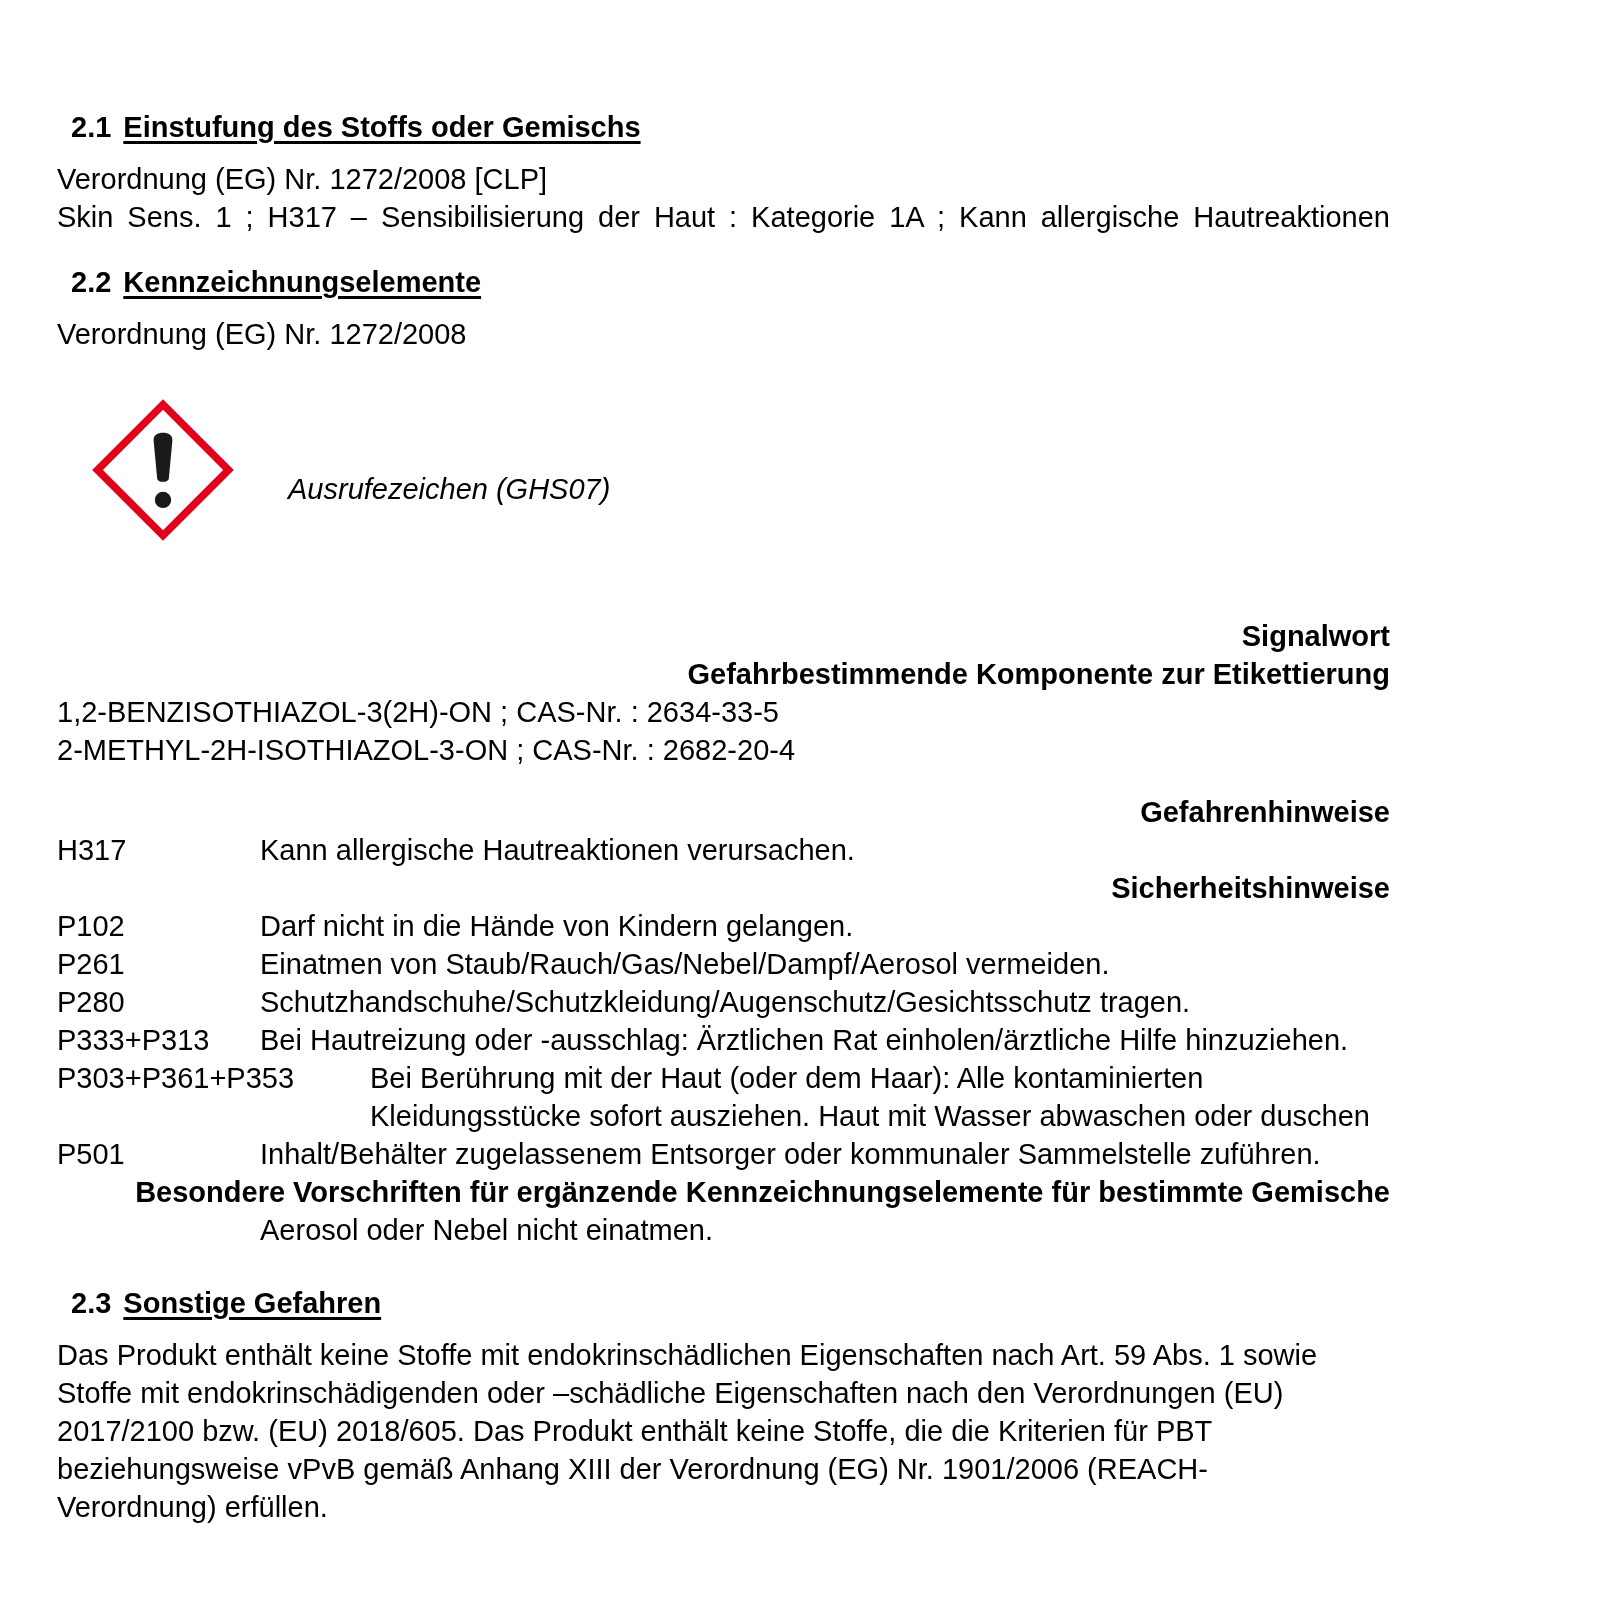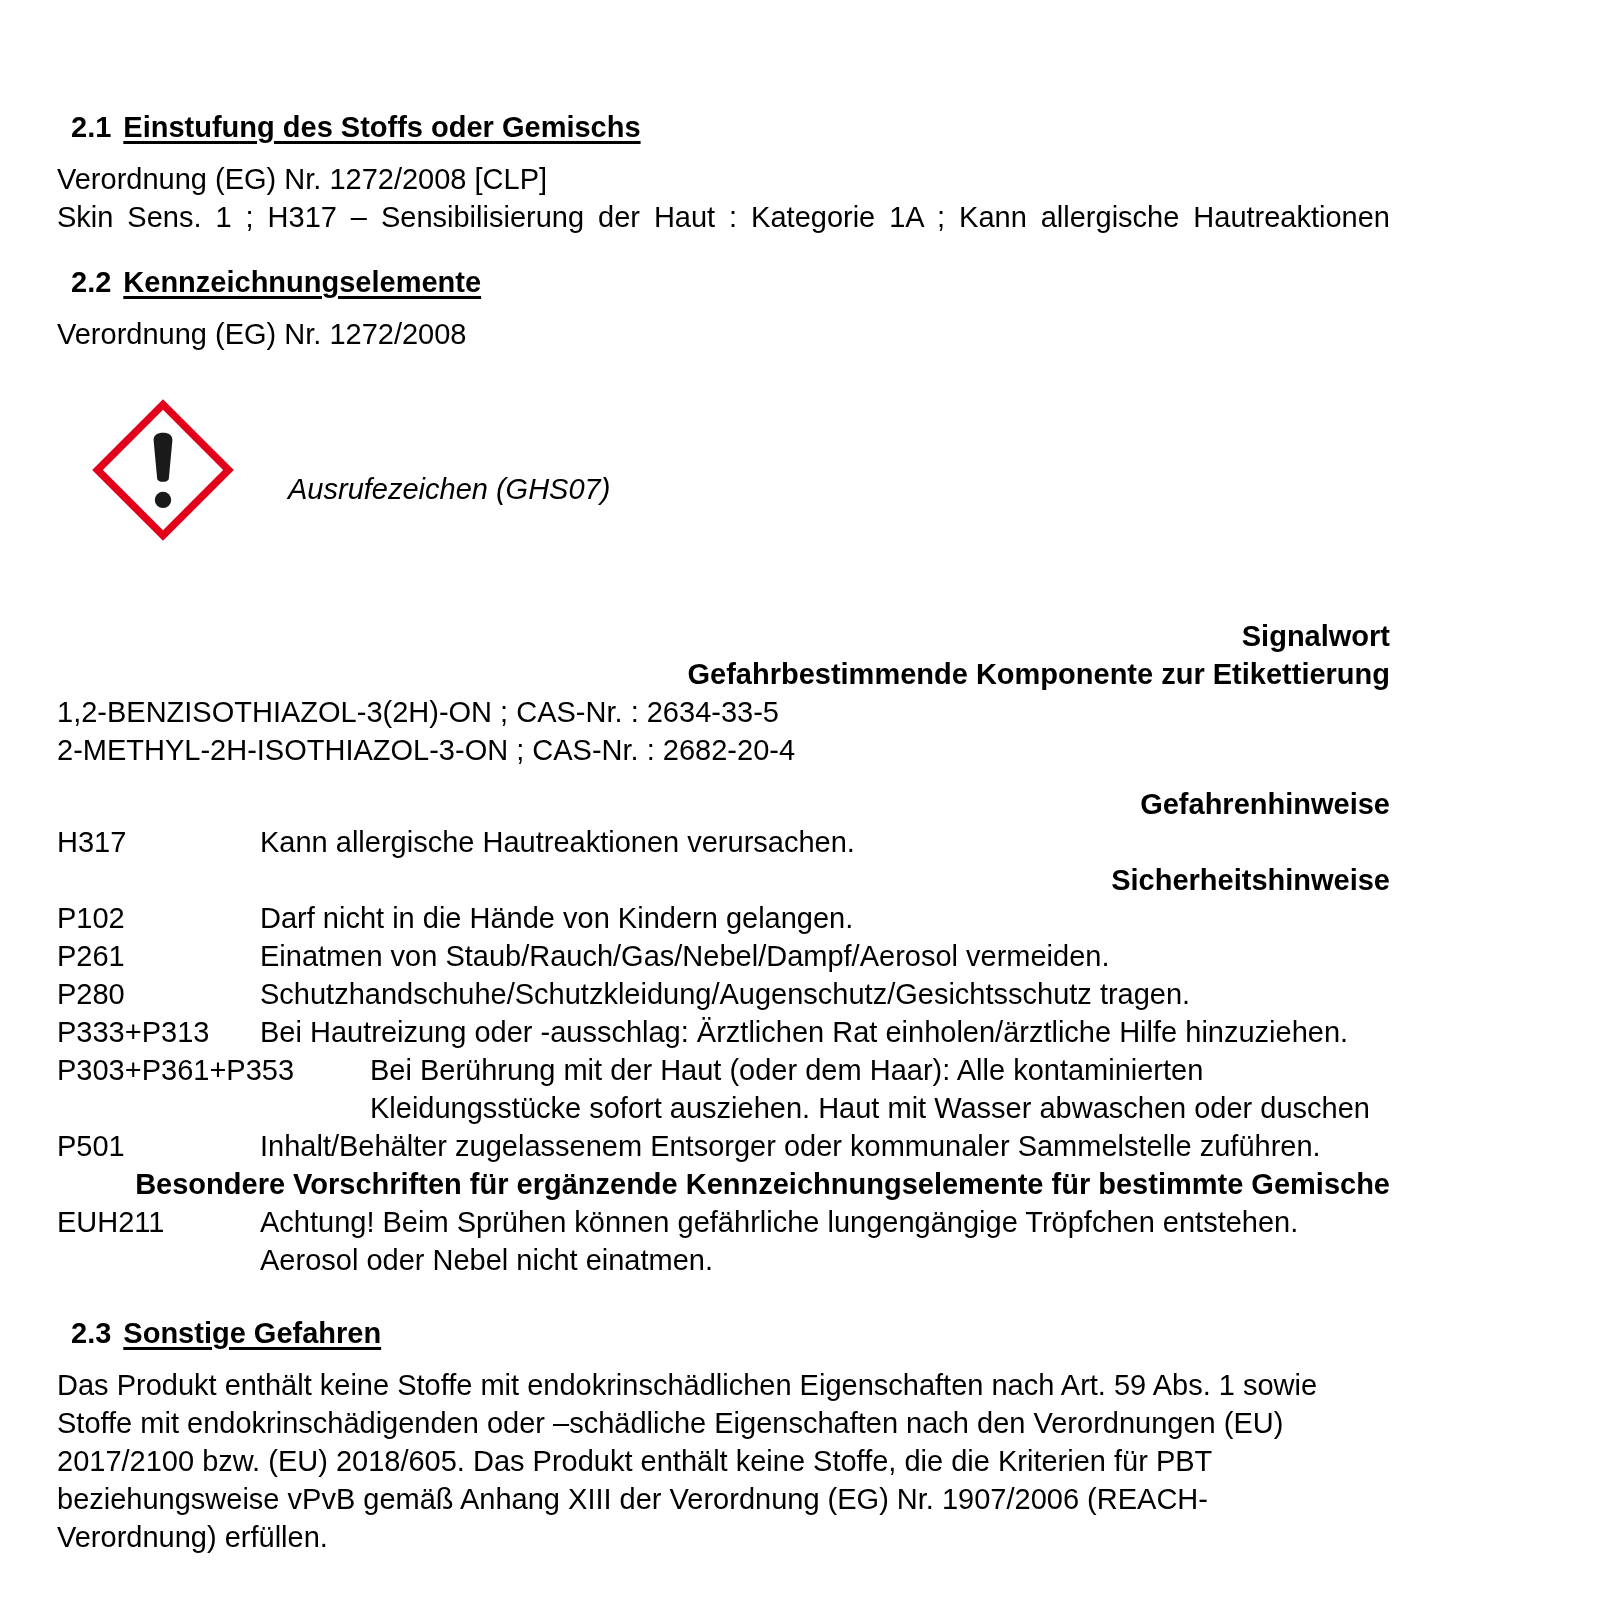--- a/index.html
+++ b/index.html
@@ -50,21 +50,21 @@
     width:146px;height:146px;
     margin-left:33px;
     flex:0 0 auto;
     display:block;
   }
   .pictogram-label{
     margin-left:52px;
     margin-top:73px;
   }
   .signal-block{margin-top:74px;}
-  .gap-sm{margin-top:16px;}
+  .gap-sm{margin-top:24px;}
   .stmt-row{display:flex;align-items:flex-end;}
   .stmt-row .code{flex:0 0 203px;}
   .stmt-row .code.wide{flex:0 0 313px;}
   .stmt-row .stmt-text{flex:1 1 auto;}
   .sect-23{margin-top:35px;}
 </style>
 </head>
 <body>
 
 <div class="page">
@@ -129,32 +129,28 @@
         <span class="code wide"></span>
         <span class="stmt-text">Kleidungsstücke sofort ausziehen. Haut mit Wasser abwaschen oder duschen</span>
       </div>
       <div class="stmt-row">
         <span class="code">P501</span>
         <span class="stmt-text">Inhalt/Behälter zugelassenem Entsorger oder kommunaler Sammelstelle zuführen.</span>
       </div>
 
       <div class="line bold">Besondere Vorschriften für ergänzende Kennzeichnungselemente für bestimmte Gemische</div>
       <div class="stmt-row">
-        <span class="code">EUH211</span>
-        <span class="stmt-text">Achtung! Beim Sprühen können gefährliche lungengängige Tröpfchen entstehen.</span>
-      </div>
-      <div class="stmt-row">
         <span class="code"></span>
         <span class="stmt-text">Aerosol oder Nebel nicht einatmen.</span>
       </div>
     </section>
 
     <section class="sect-23">
       <h2 class="heading"><span class="num">2.3</span><span class="utitle">Sonstige Gefahren</span></h2>
       <div class="line">Das Produkt enthält keine Stoffe mit endokrinschädlichen Eigenschaften nach Art. 59 Abs. 1 sowie</div>
       <div class="line">Stoffe mit endokrinschädigenden oder –schädliche Eigenschaften nach den Verordnungen (EU)</div>
       <div class="line">2017/2100 bzw. (EU) 2018/605. Das Produkt enthält keine Stoffe, die die Kriterien für PBT</div>
-      <div class="line">beziehungsweise vPvB gemäß Anhang XIII der Verordnung (EG) Nr. 1907/2006 (REACH-</div>
+      <div class="line">beziehungsweise vPvB gemäß Anhang XIII der Verordnung (EG) Nr. 1901/2006 (REACH-</div>
       <div class="line">Verordnung) erfüllen.</div>
     </section>
 
   </div>
 </div>
 
 </body></html>

